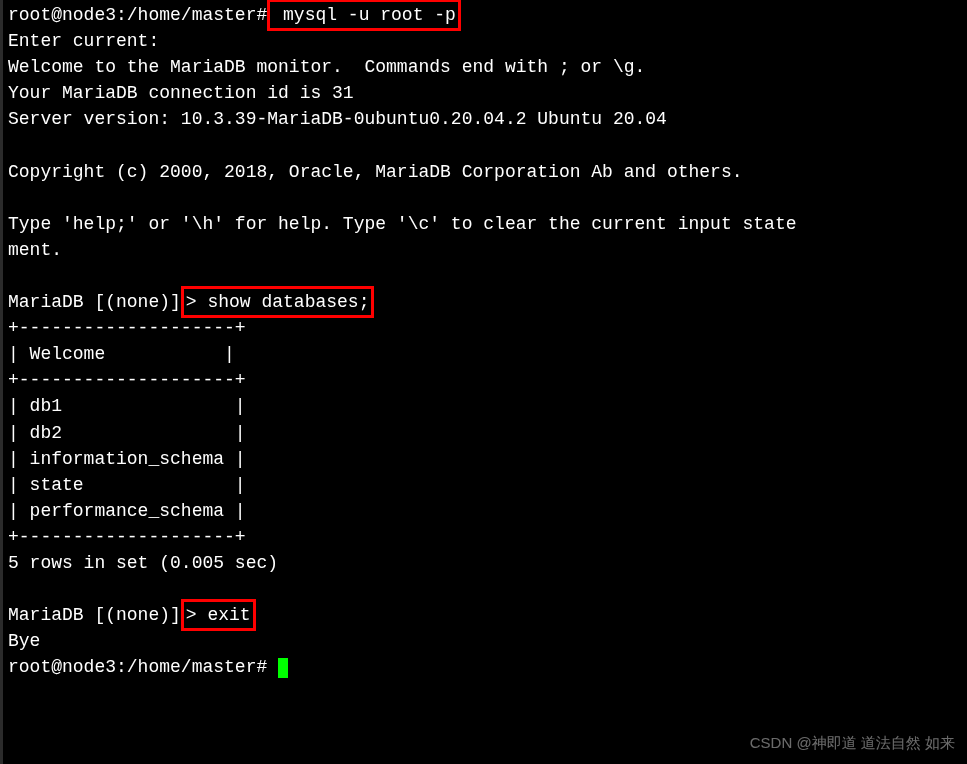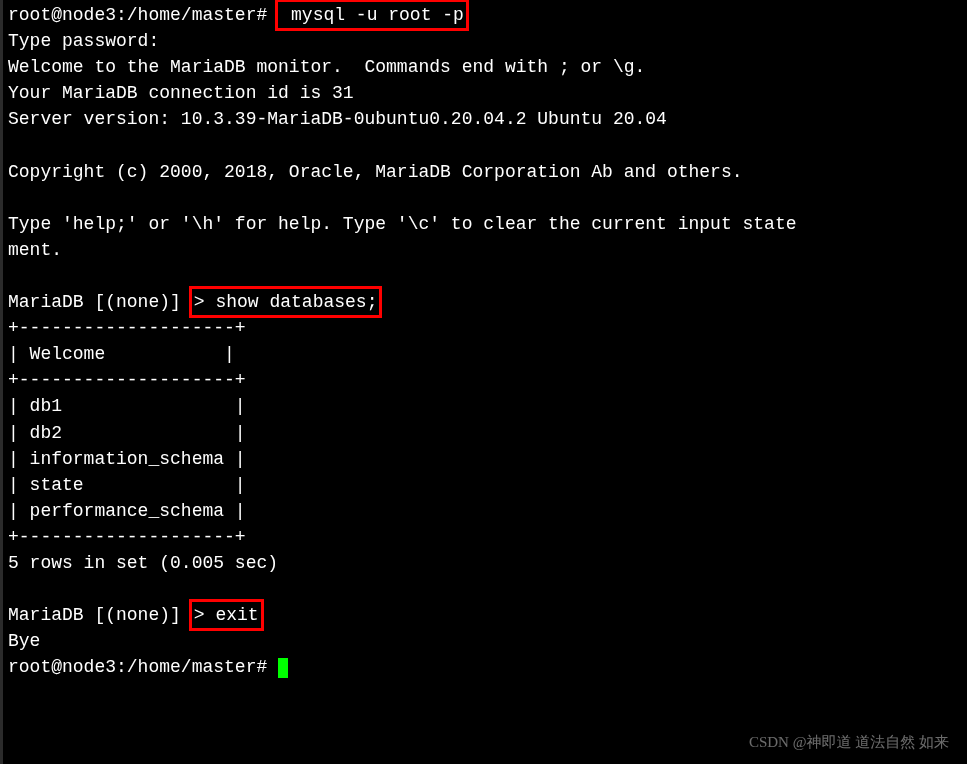--- a/index.html
+++ b/index.html
@@ -17,55 +17,55 @@
   }
   .terminal {
     padding: 2px 8px;
     white-space: pre;
   }
   .bold { font-weight: normal; }
   .redbox {
     border: 3px solid #ff0000;
     display: inline-block;
     padding: 0 2px;
-    margin: -3px 8px;
+    margin: -3px 0;
     vertical-align: baseline;
   }
   .cursor {
     display: inline-block;
     width: 10px;
     height: 20px;
     background: #00ff00;
     vertical-align: middle;
   }
   .watermark {
     position: absolute;
-    right: 18px;
+    right: 12px;
     bottom: 10px;
     color: rgba(255,255,255,0.42);
-    font-family: Liberation Serif, serif;
+    font-family: Liberation Sans, sans-serif;
     font-size: 15px;
     white-space: pre;
   }
   .left-edge {
     position: absolute;
     left: 0;
     top: 0;
     width: 3px;
     height: 100%;
     background: #2b2b2b;
   }
 </style>
 </head>
 <body>
 
 <div class="left-edge"></div>
 
 <div class="terminal"><span>root@node3:/home/master#</span><span class="redbox"><span> mysql -u root -p</span></span>
-<span>Type password:</span>
+<span>Enter current:</span>
 <span class="bold">Welcome to the MariaDB monitor.  Commands end with ; or \g.</span>
 <span class="bold">Your MariaDB connection id is 31</span>
 <span class="bold">Server version: 10.3.39-MariaDB-0ubuntu0.20.04.2 Ubuntu 20.04</span>
 
 <span class="bold">Copyright (c) 2000, 2018, Oracle, MariaDB Corporation Ab and others.</span>
 
 <span class="bold">Type 'help;' or '\h' for help. Type '\c' to clear the current input state</span>
 <span class="bold">ment.</span>
 
 <span>MariaDB [(none)]</span><span class="redbox"><span>&gt; show databases;</span></span>

